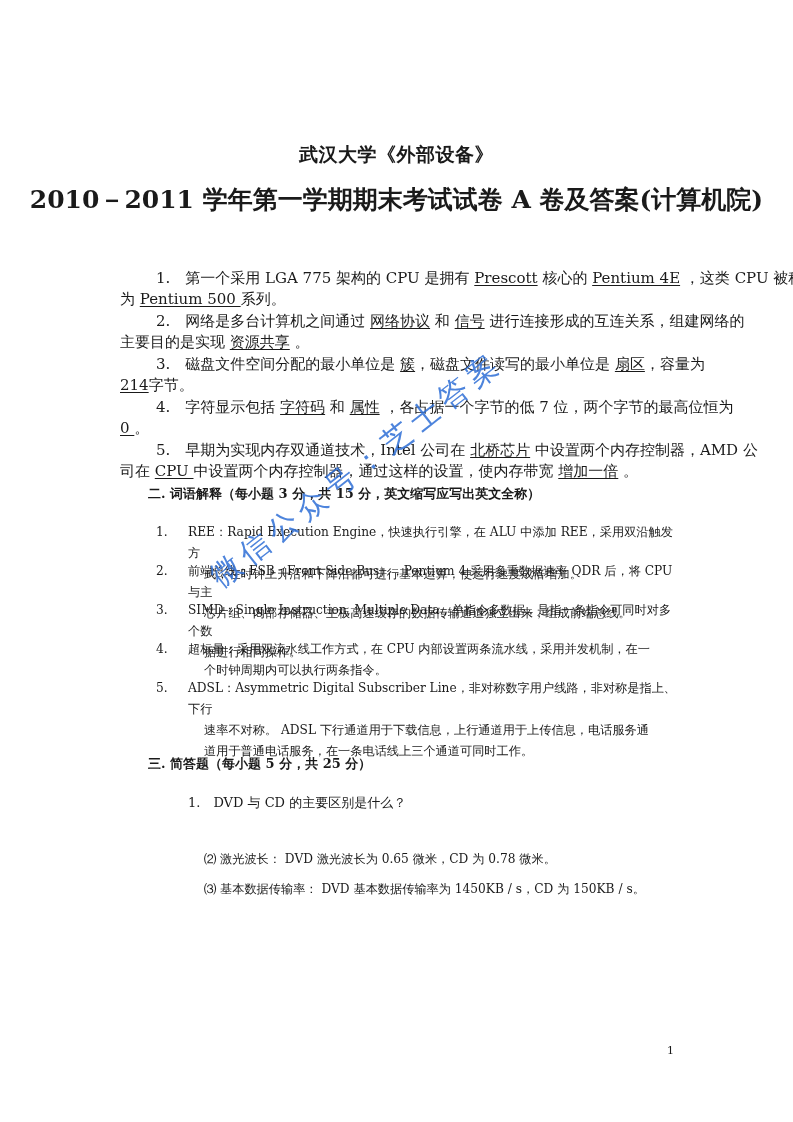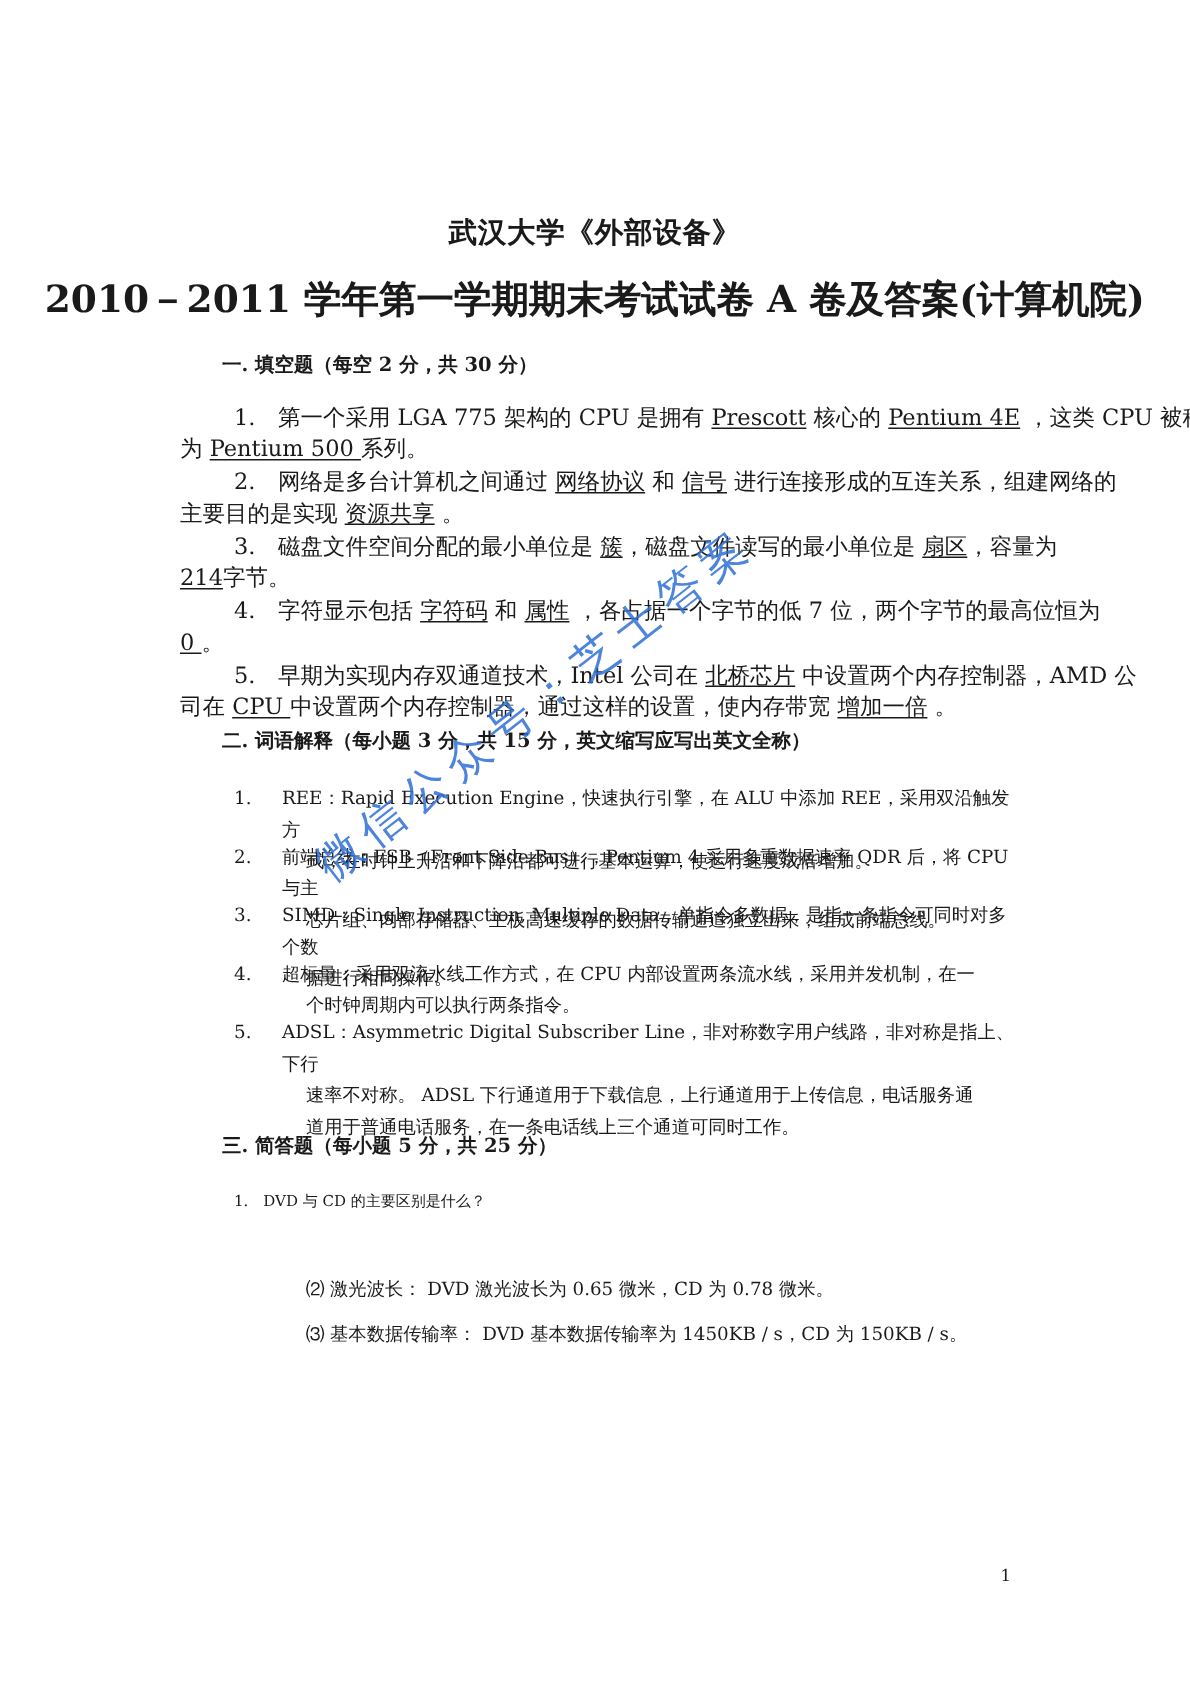--- a/index.html
+++ b/index.html
@@ -11,36 +11,35 @@
     .title2 { position: absolute; left: 0; width: 793px; top: 183px; text-align: center;
               font-size: 25px; font-weight: bold; }
     .sec-head { position: absolute; font-size: 13px; font-weight: bold; }
     .para { position: absolute; font-size: 15px; line-height: 24px; }
     .u { text-decoration: underline; text-underline-offset: 2px; }
     .fill-row { white-space: nowrap; }
     .def-item { position: absolute; left: 156px; width: 525px; font-size: 12.2px; line-height: 21px; }
     .def-num { position: absolute; left: 0; top: 0; }
     .def-body { margin-left: 32px; }
     .def-body .cont { padding-left: 16px; display: block; }
-    .qa-item { position: absolute; font-size: 10px; }
+    .qa-item { position: absolute; font-size: 13px; margin-left: 32px; }
     .sub-ans { position: absolute; left: 204px; font-size: 12.2px; white-space: nowrap; }
     .page-num { position: absolute; left: 667px; top: 1044px; font-size: 11px; }
     .watermark { position: absolute; left: 215px; top: 560px; font-size: 30px; color: #2f6fd6;
                  transform: rotate(-38deg); transform-origin: left center; white-space: nowrap;
                  opacity: 0.85; letter-spacing: 6px; font-family: "DejaVu Sans", sans-serif; pointer-events: none; }
   </style>
 </head>
 <body>
 
 <div class="page">
 
   <div class="title1">武汉大学《外部设备》</div>
   <div class="title2">2010－2011 学年第一学期期末考试试卷 A 卷及答案(计算机院)</div>
 
-  <div class="sec-head" style="left:148px; top:234px;">一. 填空题（每空 2 分，共 30 分）</div>
 
   <div class="para" style="left:120px; top:266px; width:560px;">
     <div class="fill-row" style="padding-left:36px;">
       <span>1.　第一个采用 LGA 775 架构的 CPU 是拥有 </span><span class="u">Prescott</span><span> 核心的 </span><span class="u">Pentium 4E</span><span> ，这类 CPU 被称</span>
     </div>
     <div class="fill-row" style="margin-top:-3px;">
       <span>为 </span><span class="u"> Pentium 500 </span><span> 系列。</span>
     </div>
   </div>
 

